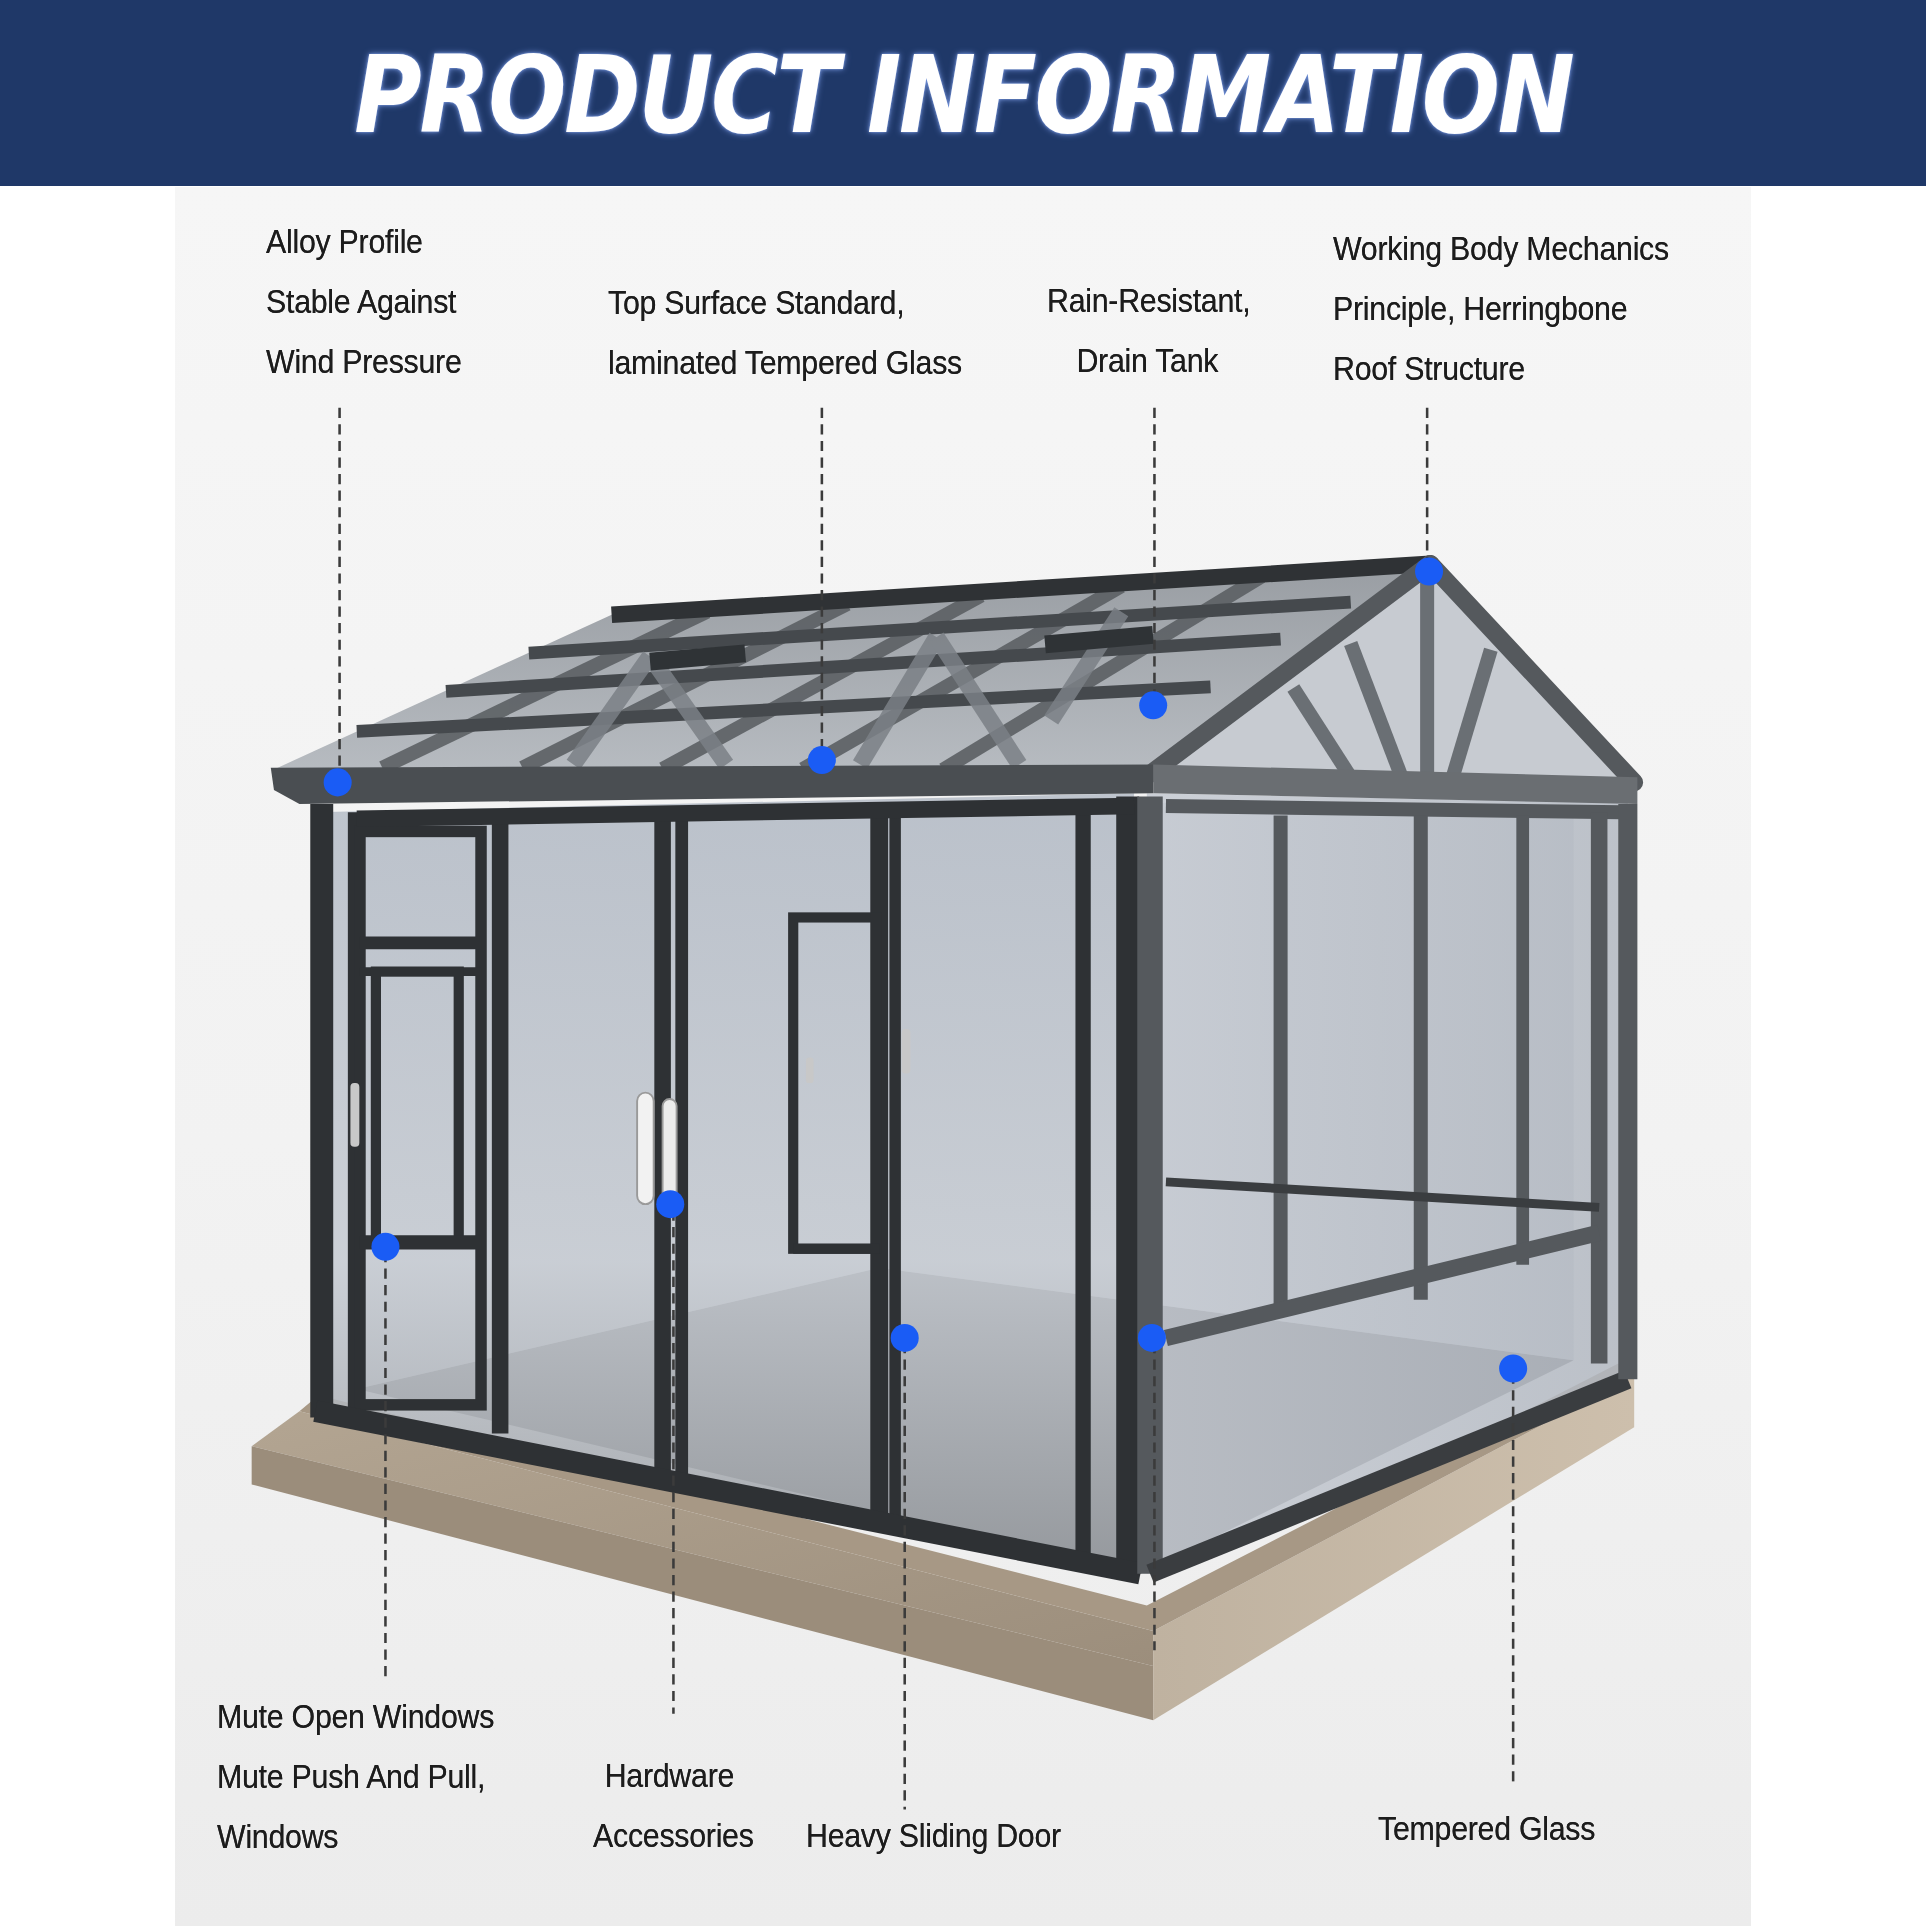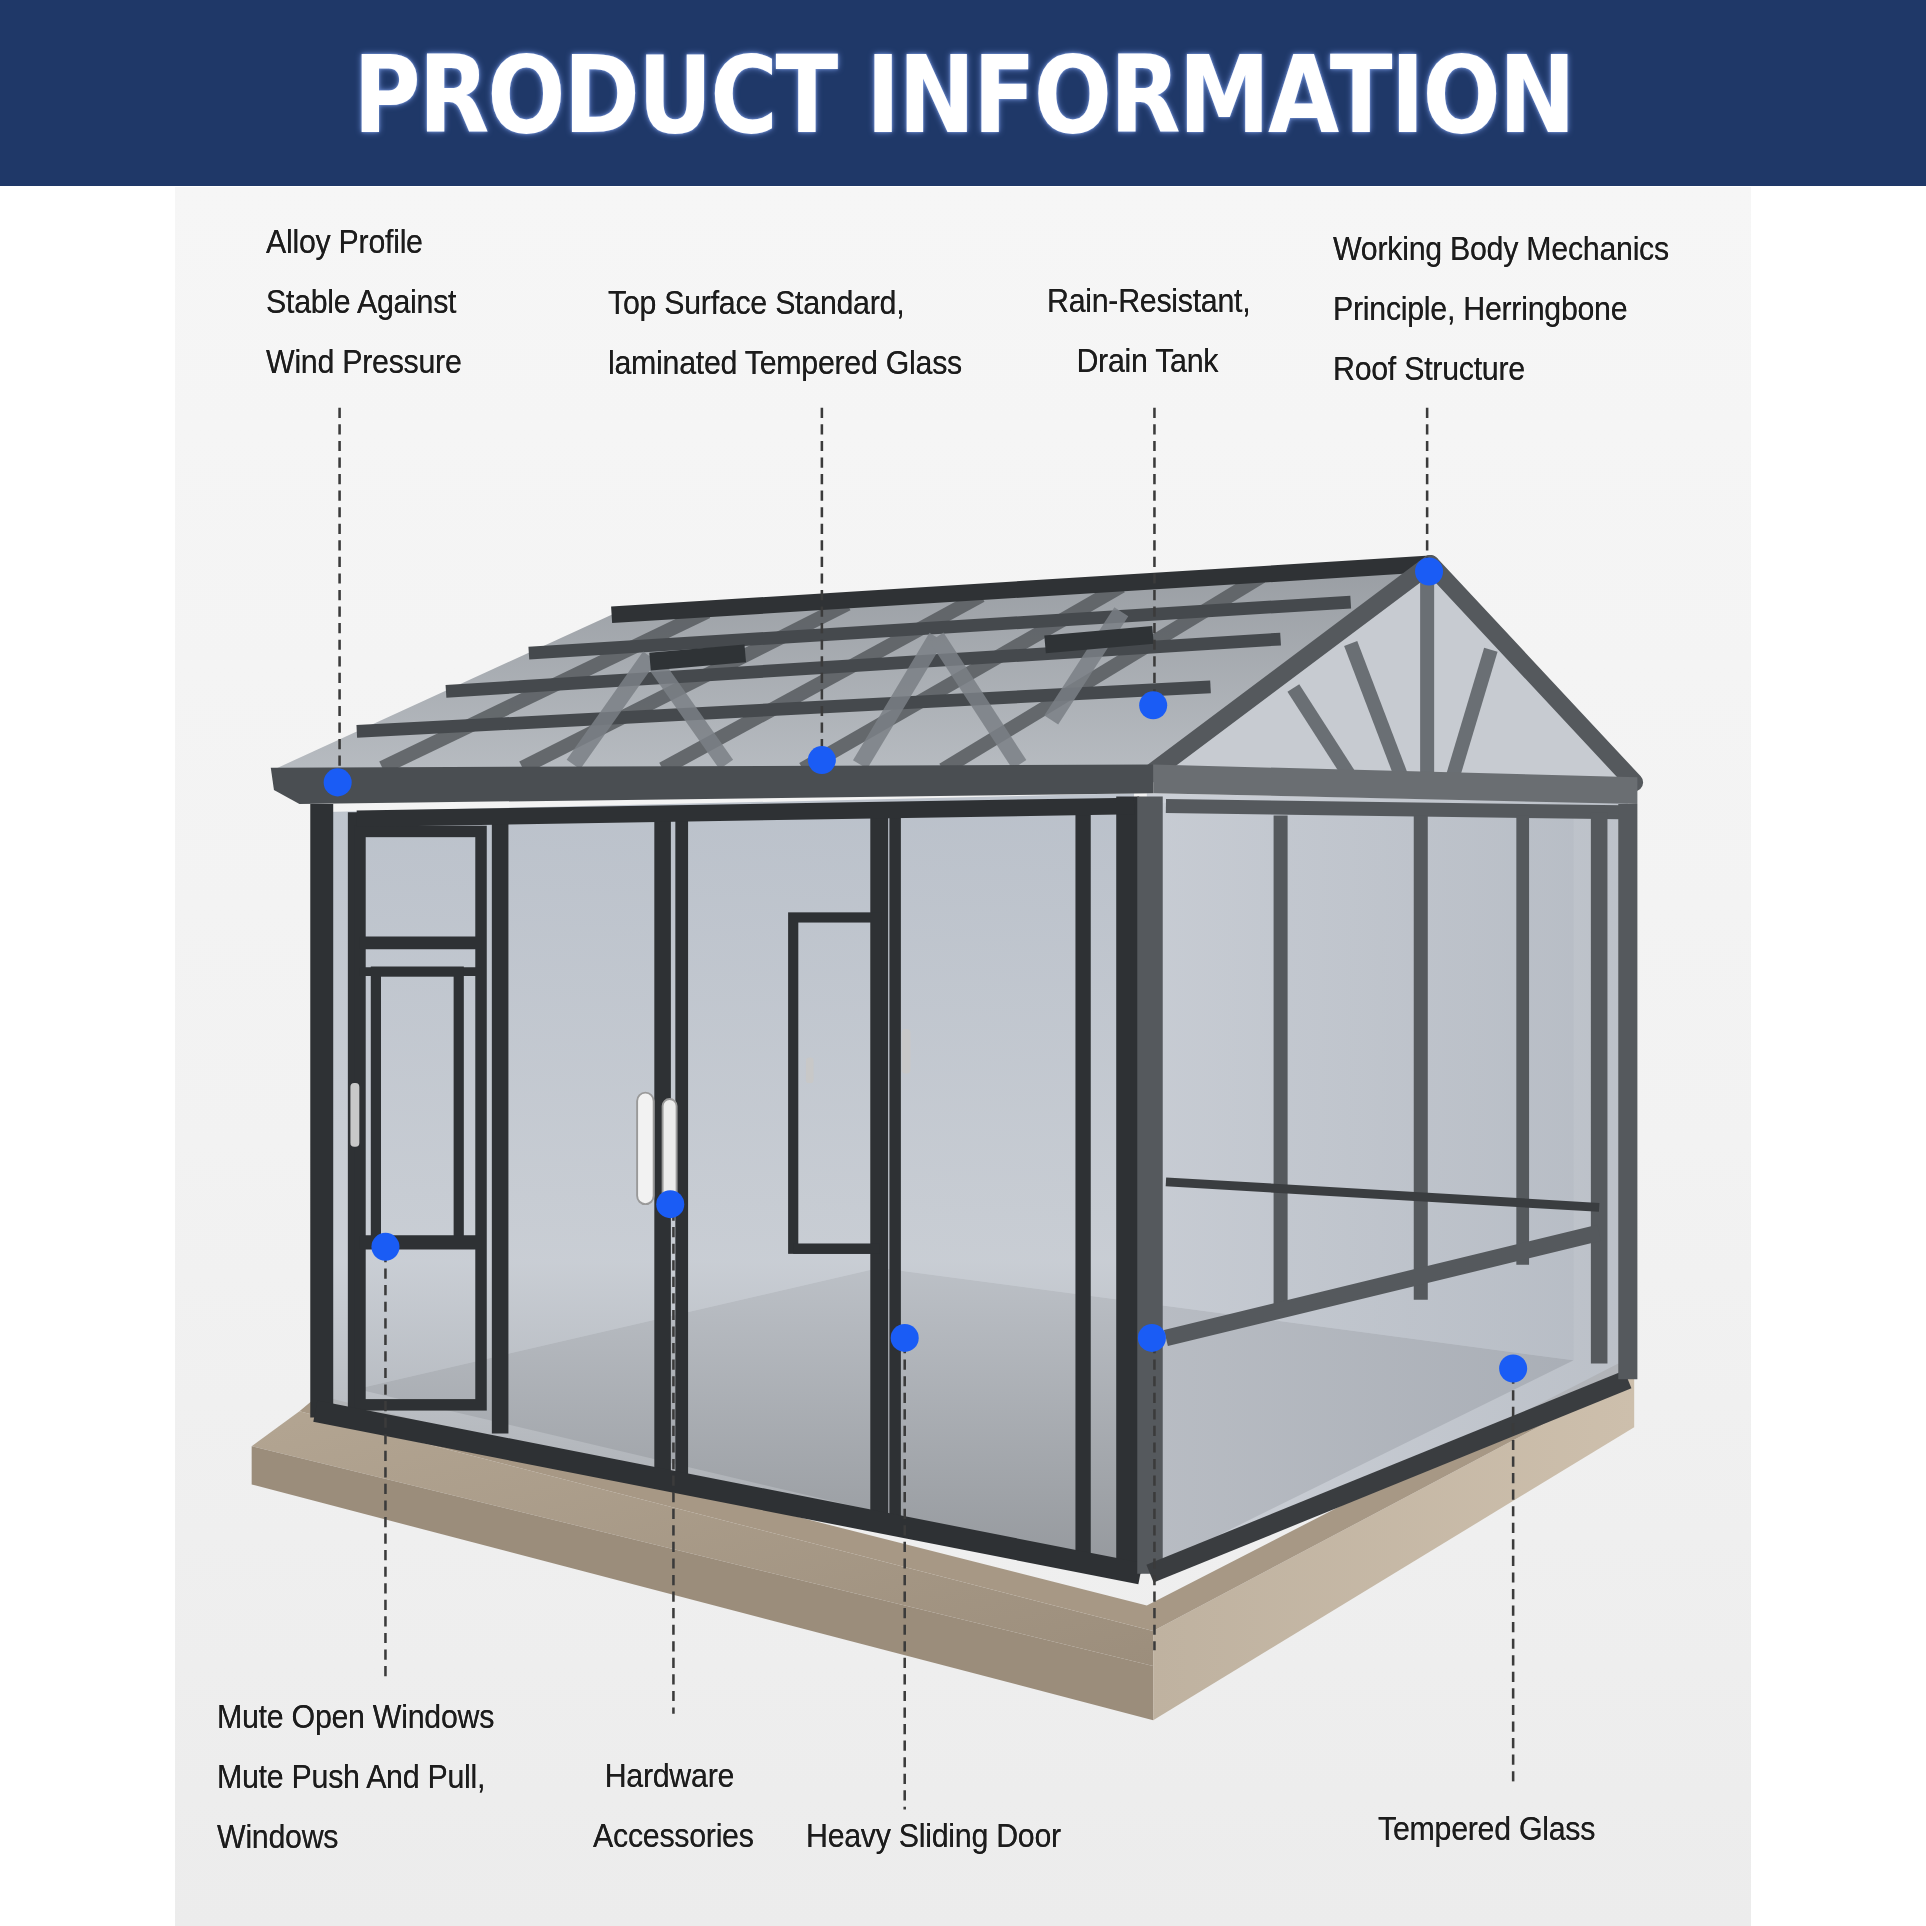--- a/index.html
+++ b/index.html
@@ -1,17 +1,17 @@
 <!DOCTYPE html>
 <html style="font-size:10.2px"><head>
 <meta charset="utf-8">
 <style>
   html, body { margin:0; padding:0; }
   body { width:1926px; height:1926px; background:#ffffff; position:relative; overflow:hidden; font-family:"Liberation Sans", sans-serif; }
-  .header { position:absolute; left:0; top:0; width:1926px; height:186px; background:#1f3868; display:flex; align-items:center; justify-content:center; }
+  .header { position:absolute; left:0; top:0; width:1926px; height:186px; background:#1f3868; display:flex; align-items:center; justify-content:center;font-style:italic; }
   .header-title { color:#ffffff; font-family:"DejaVu Sans", sans-serif; font-weight:bold; font-size:107px; letter-spacing:-2.5px; transform:scaleX(0.86); text-shadow:0 0 6.4px #6f8fd8, 0 0 2.5px #8aa6e6; white-space:nowrap; line-height:1; margin-top:5.1px; }
   .panel { position:absolute; left:175px; top:187px; width:1576px; height:1739px; background:linear-gradient(180deg,#f6f6f6 0%,#f2f2f2 55%,#ececec 100%); }
   .diagram { position:absolute; left:0; top:0; width:1926px; height:1926px; }
   .label { position:absolute; color:#1c1c1c; font-family:"Liberation Sans", sans-serif; font-size:33px; line-height:60px; white-space:nowrap; letter-spacing:-0.3px; transform:scaleX(0.92); transform-origin:left top; text-shadow:0 0 0.6px #333; }
   .label span { display:block; }
 </style>
 </head>
 <body>
 
 <div class="header">

